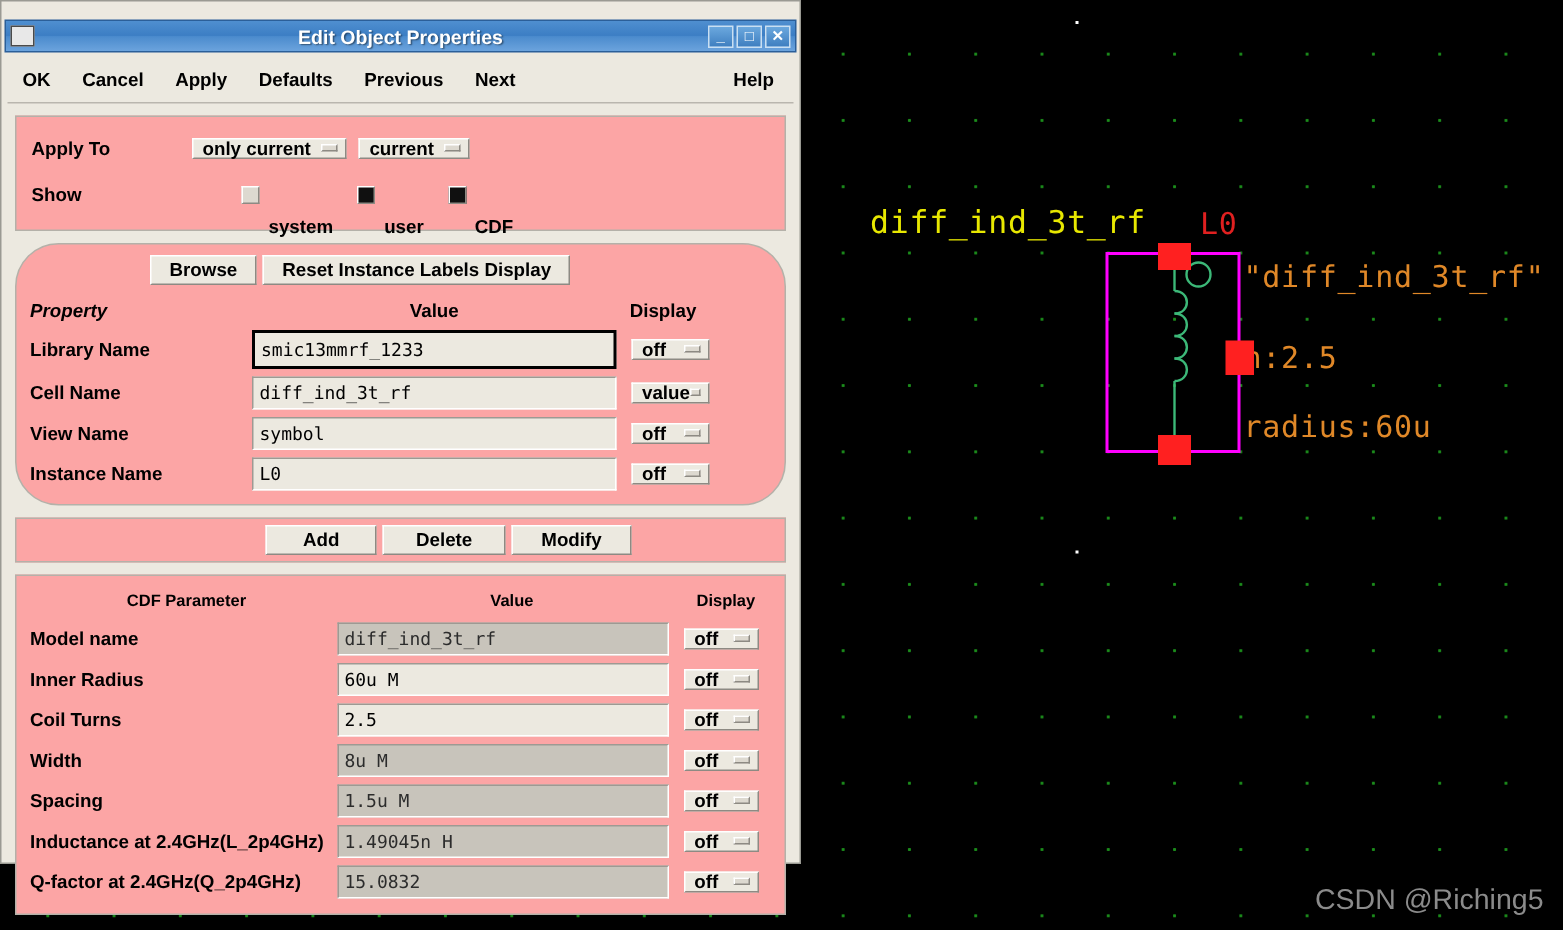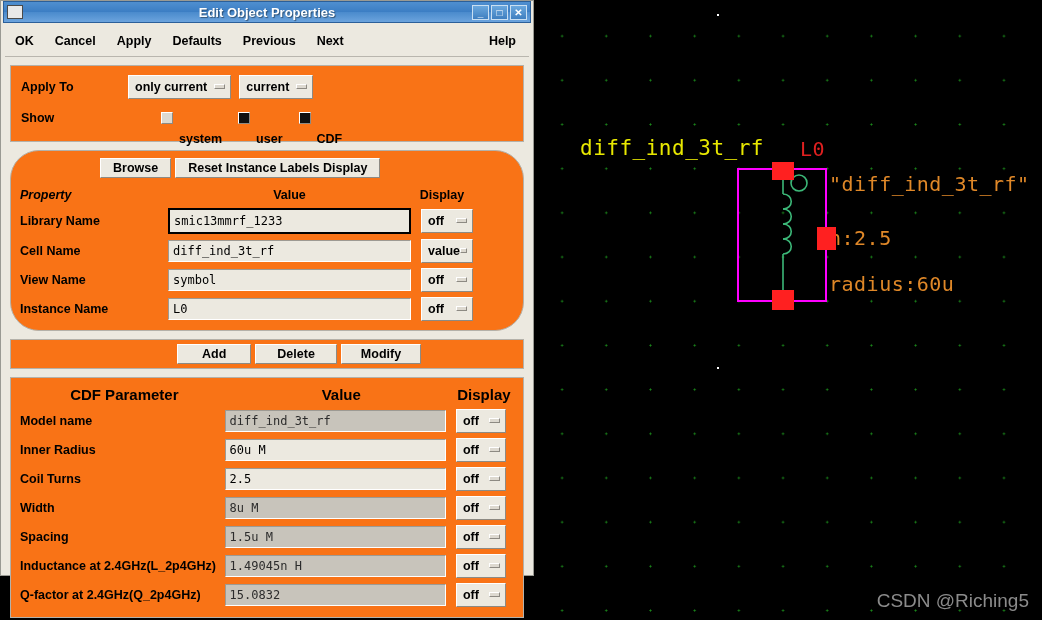--- a/index.html
+++ b/index.html
@@ -79,21 +79,21 @@
     left: 0px; top: 0px;
     width: 534px; height: 576px;
     background: #ece9e0;
     border: 1px solid #9a9a93;
     box-sizing: border-box;
     font-family: "Liberation Sans", sans-serif;
   }
 
   .titlebar {
     height: 22px;
-    margin: 0 2px 0 2px;
+    margin: 12px 2px 0 2px;
     background: linear-gradient(to bottom, #4f8fd0 0%, #3c7ec4 48%, #4b8bcd 52%, #6ba3dd 100%);
     display: flex;
     align-items: center;
     position: relative;
     border: 1px solid #2b5f99;
     box-sizing: border-box;
     gap: 32px;
   }
   .title-icon {
     width: 16px; height: 14px;
@@ -147,21 +147,21 @@
     background: #ece9e0;
     border: 1px solid #ece9e0;
     cursor: pointer;
     margin-right: 1px;
   }
   .mbtn.help { margin-left: auto; margin-right: 3px; }
 
   .group {
     margin: 8px 9px 0 9px;
     border: 1px solid #b4b1a9;
-    background: #f97316;
+    background: #fca5a5;
     box-sizing: border-box;
     position: relative;
   }
 
   
   #apply-group { padding: 10px 10px 12px 10px; }
   .row-applyto { display: flex; align-items: center; height: 22px; }
   .row-show { display: flex; align-items: center; height: 22px; margin-top: 9px; }
   .field-label {
     font-size: 12.5px;
@@ -174,21 +174,21 @@
     align-items: center;
     background: #ece9e0;
     border-top: 1px solid #ffffff;
     border-left: 1px solid #ffffff;
     border-right: 1px solid #8d8a83;
     border-bottom: 1px solid #8d8a83;
     padding: 1px 5px 2px 6px;
     font-size: 12.5px;
     font-weight: bold;
     cursor: pointer;
-    height: 24px;
+    height: 14px;
     box-sizing: border-box;
     margin-right: 8px;
   }
   .optmenu .ind {
     width: 11px; height: 5px;
     margin-left: 7px;
     background: #ddd9d0;
     border-top: 1px solid #ffffff;
     border-left: 1px solid #ffffff;
     border-right: 1px solid #8d8a83;
@@ -270,22 +270,22 @@
   .dispmenu .ind { margin-left: auto; }
 
   
   #action-group { padding: 4px 6px; display: flex; align-items: center; }
   #action-group .spacer { width: 160px; }
 
   
   #cdf-group { padding: 8px 9px 10px 9px; }
   .chdr-row {
     display: flex;
-    align-items: flex-start;
-    font-size: 15px;
+    align-items: center;
+    font-size: 11px;
     font-weight: bold;
     height: 18px;
   }
   .chdr-param { width: 215px; text-align: center; }
   .chdr-value { width: 232px; text-align: center; }
   .chdr-disp  { width: 62px; text-align: center; }
   .crow { display: flex; align-items: center; margin-top: 5px; }
   .crow .clabel {
     width: 215px;
     font-size: 12.5px;

